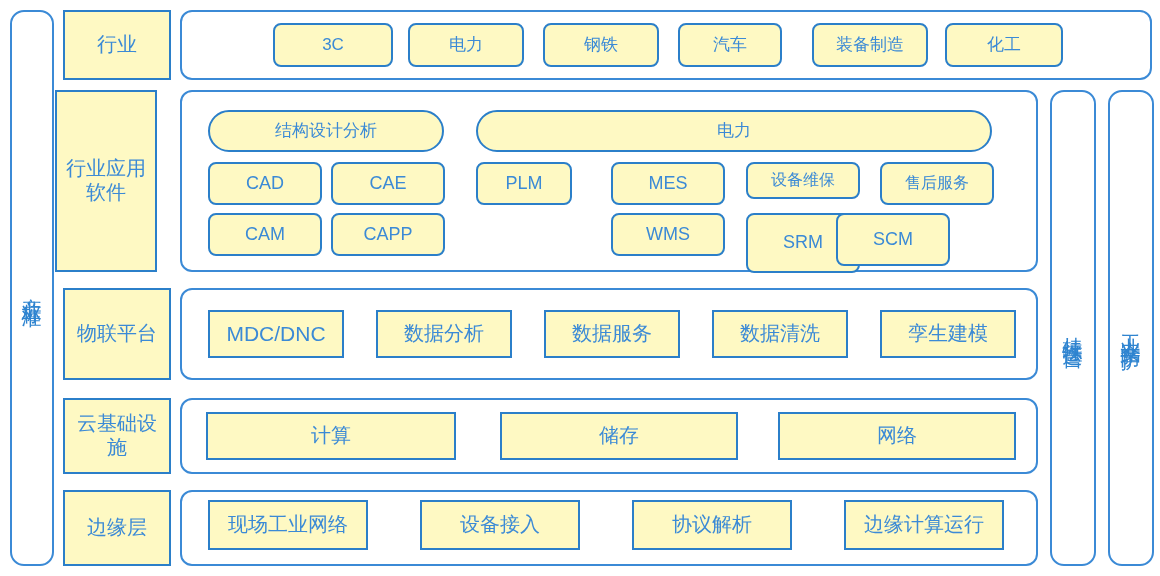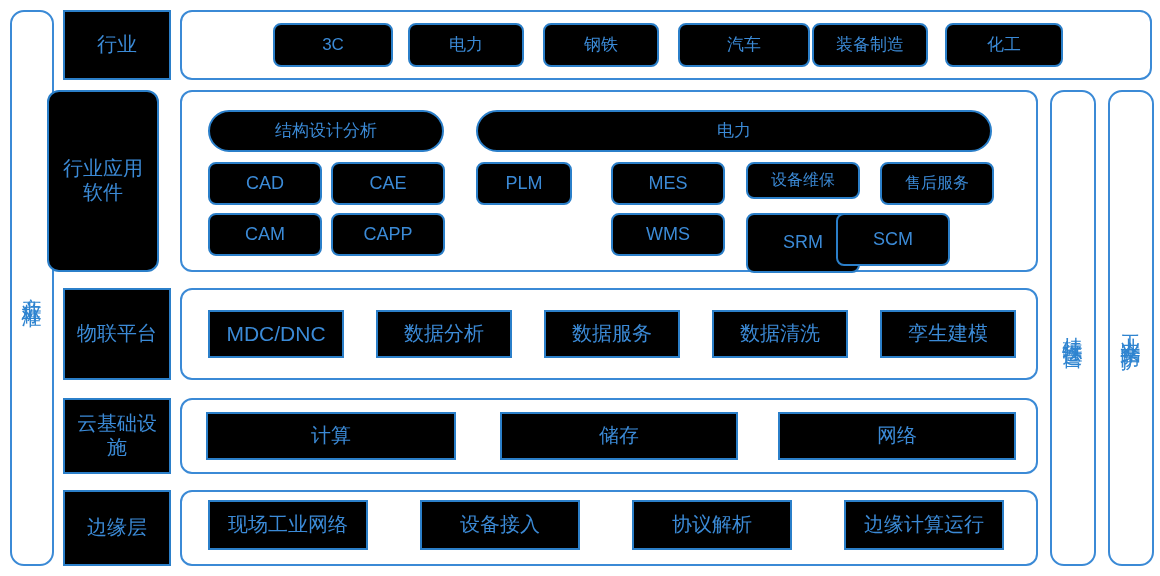--- a/index.html
+++ b/index.html
@@ -17,21 +17,21 @@
     position: relative;
     width: 1160px;
     height: 576px;
   }
 
   
   .bx {
     position: absolute;
     box-sizing: border-box;
     border: 2px solid #2b7fc9;
-    background: #000000;
+    background: #fef9c3;
     color: #3b8ad6;
     display: flex;
     align-items: center;
     justify-content: center;
     text-align: center;
     line-height: 1.18;
     white-space: pre-line;
   }
   .sq { border-radius: 0; }
   .r8 { border-radius: 8px; }
@@ -82,36 +82,36 @@
 <body>
 
 <div id="diagram">
 
   <div class="rail" style="left:10px; top:10px; width:44px; height:556px;">
     <span>产业标准</span>
   </div>
 
   <div class="bx sq stage-label" style="left:63px; top:10px; width:108px; height:70px;">行业</div>
 
-  <div class="bx sq stage-label" style="left:47px; top:90px; width:112px; height:182px;border-radius:12px;">行业应用
+  <div class="bx sq stage-label" style="left:55px; top:90px; width:102px; height:182px;">行业应用
 软件</div>
 
   <div class="bx sq stage-label" style="left:63px; top:288px; width:108px; height:92px;">物联平台</div>
 
   <div class="bx sq stage-label" style="left:63px; top:398px; width:108px; height:76px;">云基础设
 施</div>
 
   <div class="bx sq stage-label" style="left:63px; top:490px; width:108px; height:76px;">边缘层</div>
 
   <div class="frame" style="left:180px; top:10px; width:972px; height:70px;"></div>
 
   <div class="bx r8 f17" style="left:273px; top:23px; width:120px; height:44px;">3C</div>
   <div class="bx r8 f17" style="left:408px; top:23px; width:116px; height:44px;">电力</div>
   <div class="bx r8 f17" style="left:543px; top:23px; width:116px; height:44px;">钢铁</div>
-  <div class="bx r8 f17" style="left:678px; top:23px; width:132px; height:44px;">汽车</div>
+  <div class="bx r8 f17" style="left:678px; top:23px; width:104px; height:44px;">汽车</div>
   <div class="bx r8 f17" style="left:812px; top:23px; width:116px; height:44px;">装备制造</div>
   <div class="bx r8 f17" style="left:945px; top:23px; width:118px; height:44px;">化工</div>
 
   <div class="frame" style="left:180px; top:90px; width:858px; height:182px;"></div>
 
   <div class="bx r20 f17" style="left:208px; top:110px; width:236px; height:42px;">结构设计分析</div>
 
   <div class="bx r8 f18" style="left:208px; top:162px; width:114px; height:43px;">CAD</div>
   <div class="bx r8 f18" style="left:331px; top:162px; width:114px; height:43px;">CAE</div>
   <div class="bx r8 f18" style="left:208px; top:213px; width:114px; height:43px;">CAM</div>

